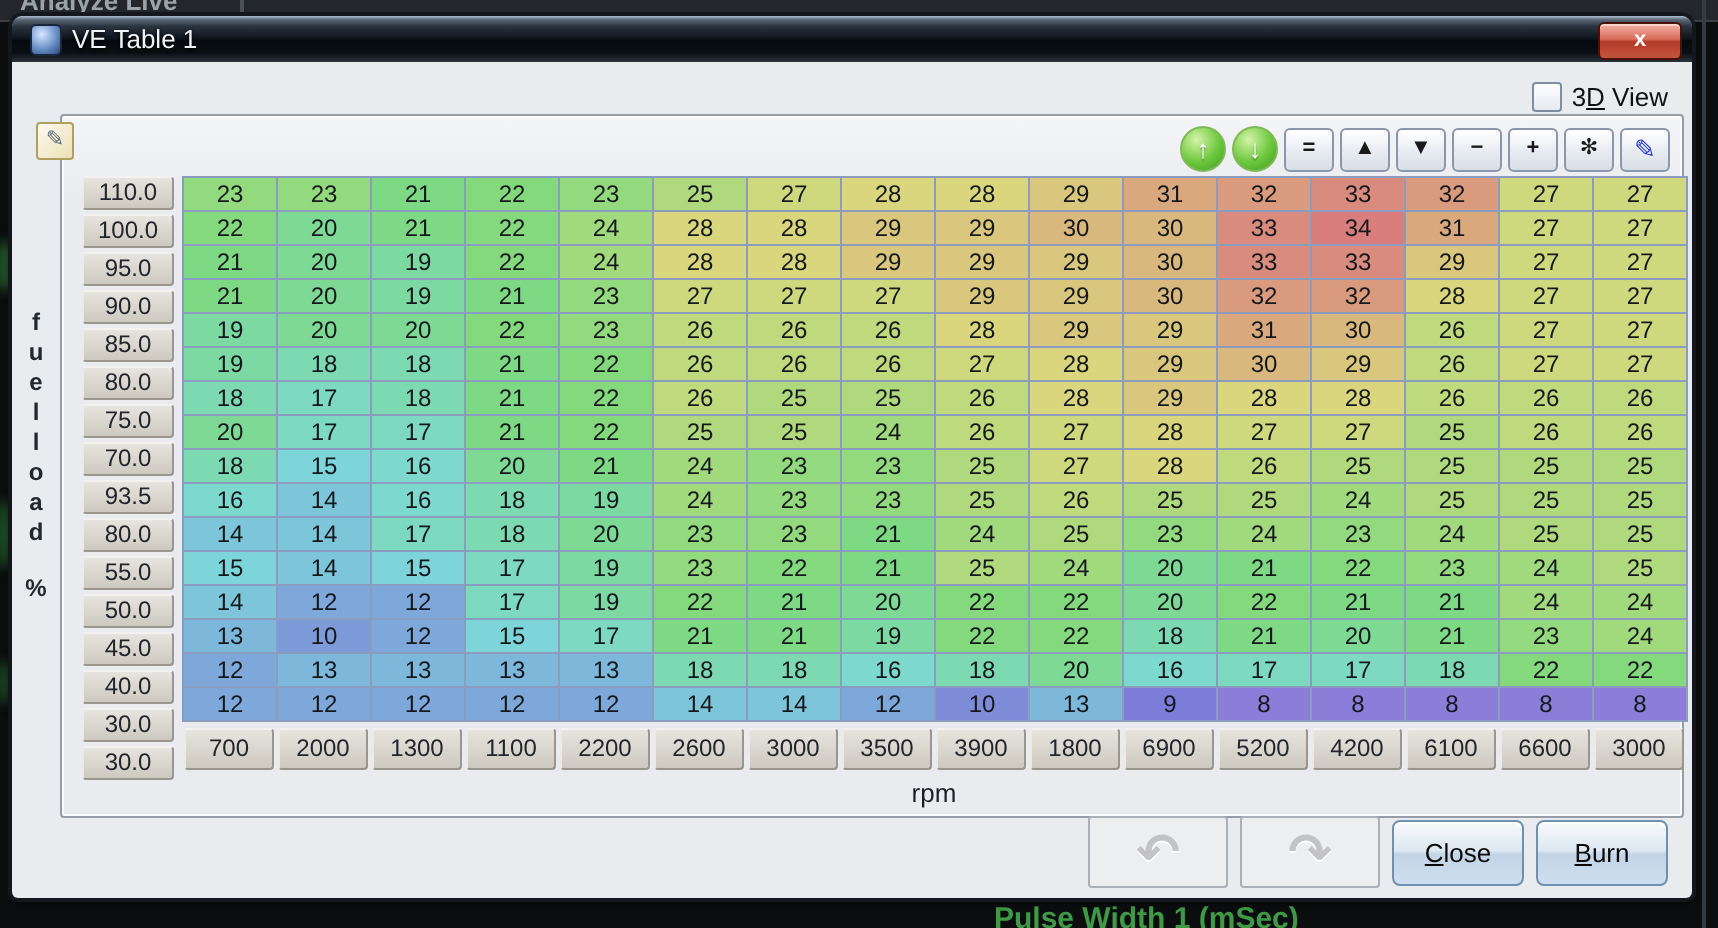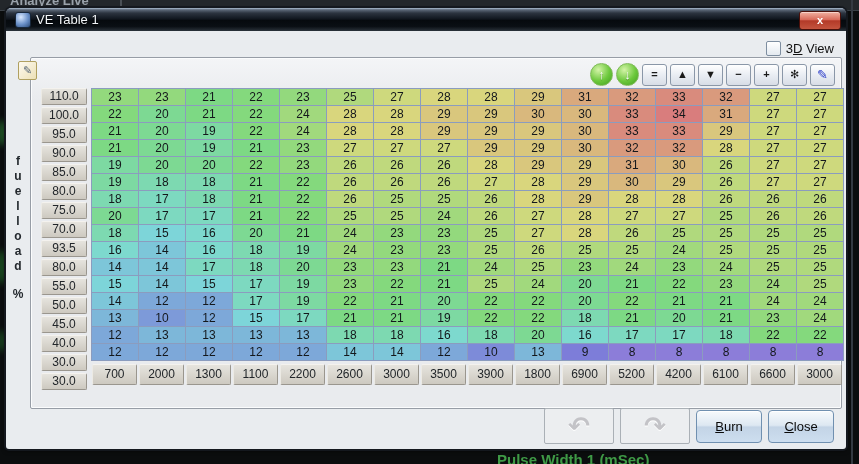--- a/index.html
+++ b/index.html
@@ -463,25 +463,26 @@
         <div class="colslot">
           <div class="colhdr">6100</div>
         </div>
         <div class="colslot">
           <div class="colhdr">6600</div>
         </div>
         <div class="colslot">
           <div class="colhdr">3000</div>
         </div>
       </div>
+    <div class="xlab">rpm</div>
   </div>
 
   <div class="btnbar">
     <div class="histbtn">↶</div>
     <div class="histbtn">↷</div>
     <div class="cmdbtn">
+        <span><span class="u">C</span><span>lose</span></span>
+      </div>
+    <div class="cmdbtn">
         <span><span class="u">B</span><span>urn</span></span>
-      </div>
-    <div class="cmdbtn">
-        <span><span class="u">C</span><span>lose</span></span>
       </div>
   </div>
 </div>
 
 </body></html>

